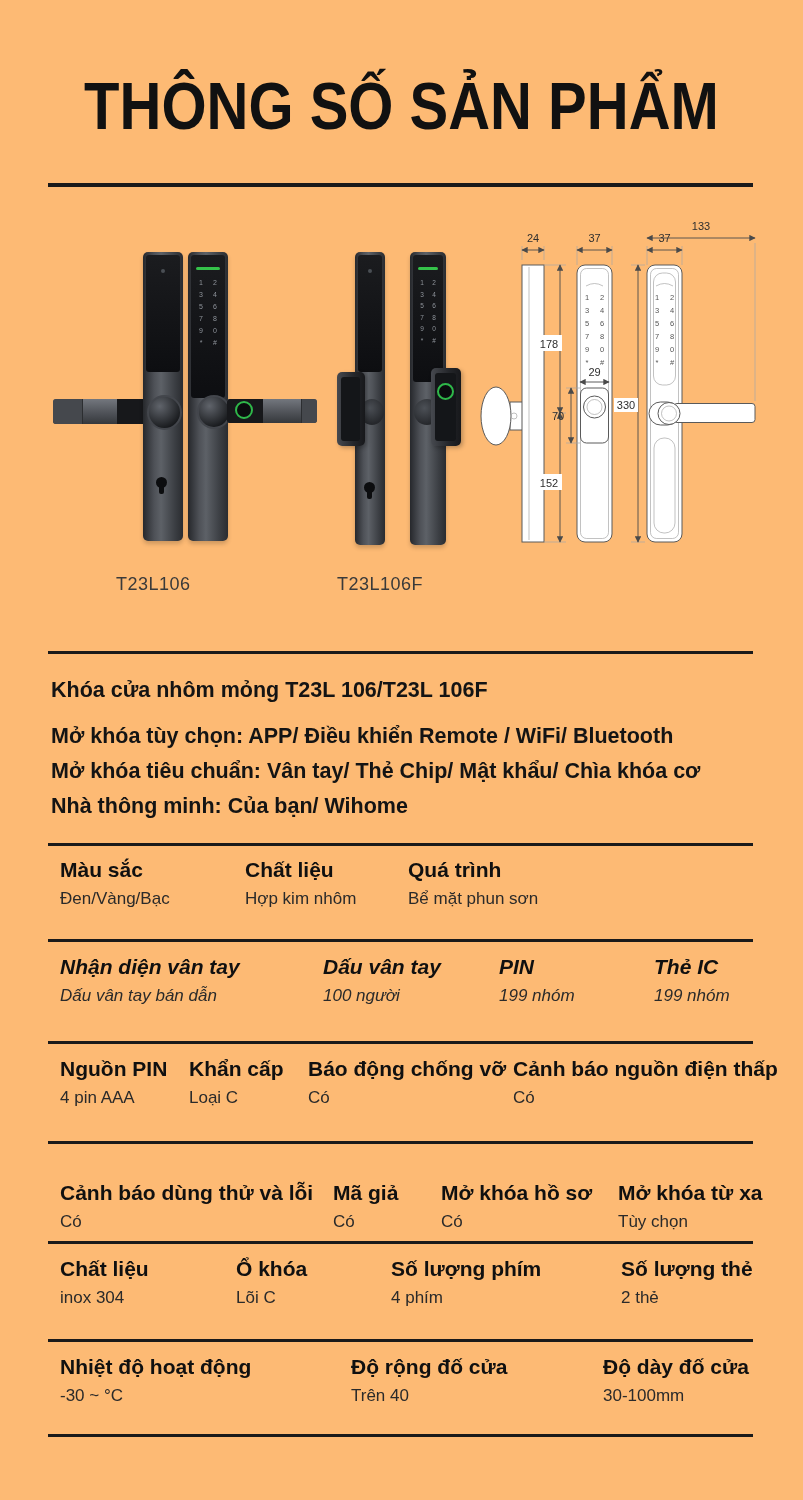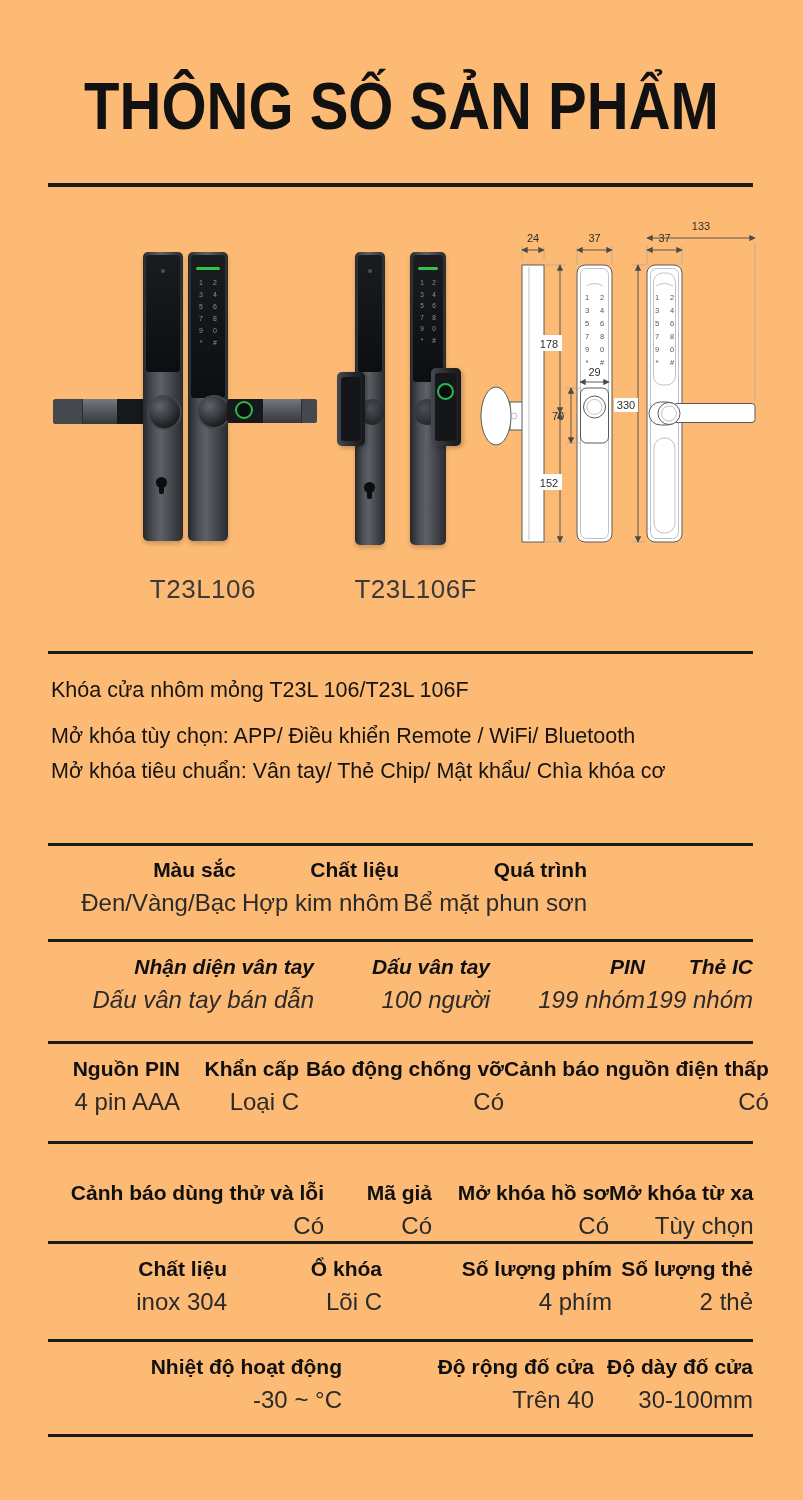--- a/index.html
+++ b/index.html
@@ -32,40 +32,40 @@
   .ring{position:absolute;border-radius:50%;border:2.5px solid #2fb84a;background:#0b0c0e;box-sizing:content-box;}
   .hub{position:absolute;border-radius:50%;
     background:radial-gradient(circle at 35% 30%,#60646b,#191b1e 75%);border:2px solid #43464c;}
   .keyhole{position:absolute;width:11px;height:11px;border-radius:50%;background:#0c0d0f;}
   .keyhole::after{content:"";position:absolute;left:3px;top:8px;width:5px;height:9px;background:#0c0d0f;
     border-radius:0 0 2px 2px;}
   .grip{position:absolute;border-radius:5px;
     background:linear-gradient(90deg,#46494f,#24262a 60%,#17181b);box-shadow:2px 2px 4px rgba(0,0,0,.25);}
   .grip .face{position:absolute;left:4px;right:5px;top:5px;bottom:5px;background:#141619;border-radius:3px;}
   .cyl{position:absolute;border-radius:50%;background:radial-gradient(circle at 40% 35%,#4c5056,#26282c 72%);}
-  .plabel{position:absolute;font-size:26px;color:#3a3a3a;text-align:right;letter-spacing:.5px;}
+  .plabel{position:absolute;font-size:18px;color:#3a3a3a;text-align:left;letter-spacing:.5px;}
 
   
   .drawing{position:absolute;left:470px;top:210px;}
   .ln{stroke:#5a5a5a;stroke-width:1;fill:#fff;}
   .lt{stroke:#a8a8a8;stroke-width:.7;fill:none;}
   .dl{stroke:#4a4a4a;stroke-width:.9;fill:none;}
   .dtxt{font-size:11px;fill:#2e2e2e;text-anchor:middle;font-family:"Liberation Sans",sans-serif;}
   .kptxt{font-size:7.5px;fill:#555;text-anchor:middle;font-family:"Liberation Sans",sans-serif;}
   .wbg{fill:#fff;stroke:none;}
 
   
-  .desc{position:absolute;left:51px;top:673px;font-size:21.5px;color:#141414;}
+  .desc{position:absolute;left:51px;top:673px;font-size:21.5px;color:#141414;font-weight:bold;}
   .desc p{margin:0;line-height:35px;}
   .desc .d1{margin-bottom:11px;}
 
   
-  .specrow{position:absolute;left:51px;width:702px;display:grid;text-align:right;}
+  .specrow{position:absolute;left:60px;width:702px;display:grid;}
   .specrow .lab{font-weight:bold;font-size:21px;color:#101010;white-space:nowrap;margin-bottom:7px;}
-  .specrow .val{font-size:24px;color:#2a2a2a;white-space:nowrap;}
+  .specrow .val{font-size:17px;color:#2a2a2a;white-space:nowrap;}
   .r1{grid-template-columns:185px 163px 188px 1fr;top:858px;}
   .r2{grid-template-columns:263px 176px 155px 1fr;top:955px;font-style:italic;}
   .r3{grid-template-columns:129px 119px 205px 1fr;top:1057px;}
   .r4{grid-template-columns:273px 108px 177px 1fr;top:1157px;margin-top:24px;}
   .r5{grid-template-columns:176px 155px 230px 1fr;top:1257px;}
   .r6{grid-template-columns:291px 252px 1fr;top:1355px;}
 </style>
 </head>
 <body>
 
@@ -254,20 +254,21 @@
 
   <div class="plabel" style="left:116px;top:574px;width:140px;">T23L106</div>
   <div class="plabel" style="left:337px;top:574px;width:140px;">T23L106F</div>
 
   <div class="rule" style="top:651px"></div>
 
   <div class="desc">
     <p class="d1">Khóa cửa nhôm mỏng T23L 106/T23L 106F</p>
     <p>Mở khóa tùy chọn: APP/ Điều khiển Remote / WiFi/ Bluetooth</p>
     <p>Mở khóa tiêu chuẩn: Vân tay/ Thẻ Chip/ Mật khẩu/ Chìa khóa cơ</p>
+    <p>Nhà thông minh: Của bạn/ Wihome</p>
   </div>
 
   <div class="rule" style="top:843px"></div>
   <div class="rule" style="top:939px"></div>
   <div class="rule" style="top:1041px"></div>
   <div class="rule" style="top:1141px"></div>
   <div class="rule" style="top:1241px"></div>
   <div class="rule" style="top:1339px"></div>
   <div class="rule" style="top:1434px"></div>
 

